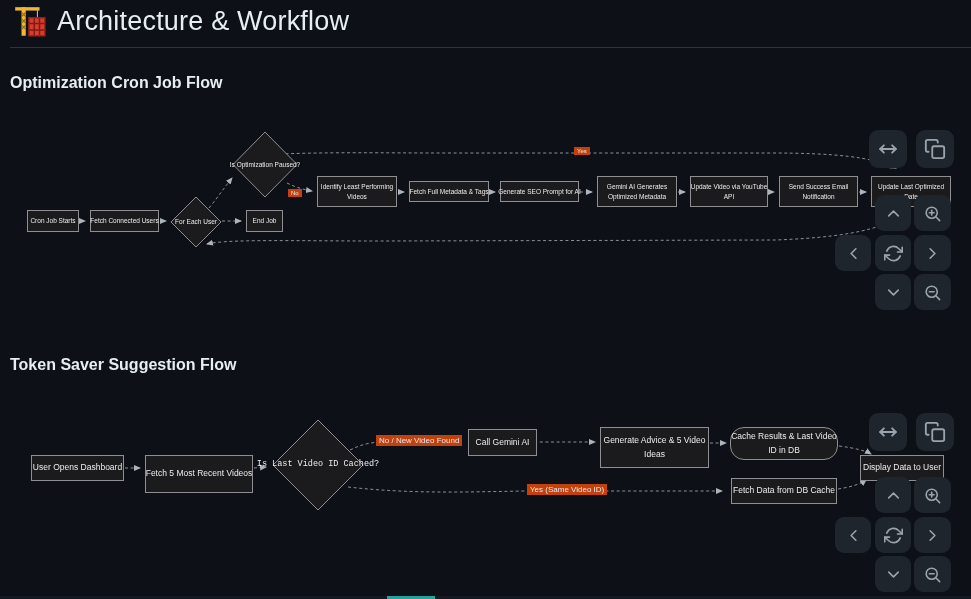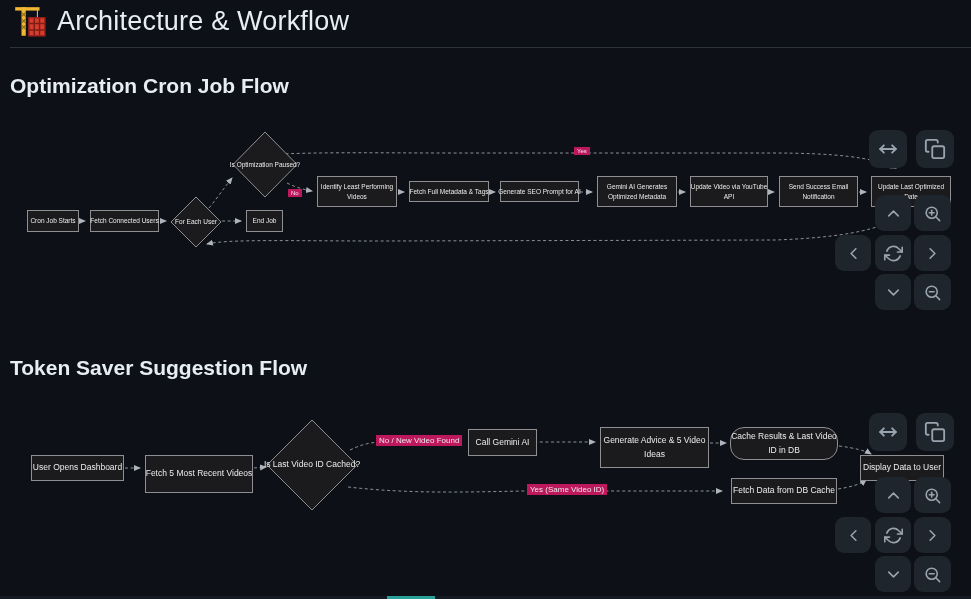--- a/index.html
+++ b/index.html
@@ -4,37 +4,37 @@
 <style>
   html,body{margin:0;padding:0}
   body{
     width:971px;height:599px;overflow:hidden;position:relative;
     background:#0d1117;color:#e6edf3;
     font-family:"Liberation Sans",sans-serif;
   }
   .page-title{position:absolute;left:57px;top:6px;font-size:27px;font-weight:400;letter-spacing:.2px;margin:0}
   .title-icon{position:absolute;left:13px;top:4px;width:34px;height:36px}
   .title-rule{position:absolute;left:10px;right:0;top:47px;height:1px;background:#2d333b}
-  .section-h{position:absolute;left:10px;font-size:21px;font-weight:700;margin:0}
+  .section-h{position:absolute;left:10px;font-size:16px;font-weight:700;margin:0}
   #h2-0{top:74px}
   #h2-1{top:356px}
   .diagram{position:absolute;left:0;width:971px}
   #diagram-0{top:110px;height:240px}
   #diagram-1{top:395px;height:204px}
   .edge-layer{position:absolute;left:0;top:0}
   .edge{stroke:#8b9097;stroke-width:1;fill:none;stroke-dasharray:3 2.6}
   .node{position:absolute;display:flex;flex-direction:column;align-items:center;justify-content:center;
         text-align:center;color:#ececec;box-sizing:border-box}
   .node.rect{background:#1b1b1e;border:1px solid #8f8f93}
   .node .nline{white-space:nowrap;position:relative;z-index:1}
   #diagram-0 .node{font-size:6.5px;line-height:1.5}
   #diagram-1 .node{font-size:8.5px;line-height:1.55}
   .dshape{position:absolute;left:0;top:0;width:100%;height:100%}
   .dshape polygon{fill:#1b1b1e;stroke:#8f8f93;stroke-width:1}
-  .edge-label{position:absolute;background:#be185d;color:#e9e9ec;padding:1px 3px;white-space:nowrap;z-index:2}
+  .edge-label{position:absolute;background:#c2410c;color:#e9e9ec;padding:1px 3px;white-space:nowrap;z-index:2}
   #diagram-0 .edge-label{font-size:6px}
   #diagram-1 .edge-label{font-size:8px}
   .ctrl{position:absolute;background:#1f252d;border-radius:9px;display:flex;align-items:center;
         justify-content:center;color:#9aa4af;cursor:pointer;z-index:5}
   .ctrl svg{display:block}
   .scroll-track{position:absolute;left:0;bottom:0;width:100%;height:3px;background:#141a22}
   .scroll-thumb{position:absolute;bottom:0;height:3px;background:#2aa198}
 </style>
 </head>
 <body>
@@ -199,21 +199,21 @@
       <path class="edge" d="M839,51 C855,53 866,56 871,59" marker-end="url(#arr1)"></path>
       <path class="edge" d="M348,92 C410,99 465,97 525,96 L722,96" marker-end="url(#arr1)"></path>
       <path class="edge" d="M838,94 C851,92 861,89 866,85" marker-end="url(#arr1)"></path>
     </svg>
     <div class="node rect" style="left: 31px; top: 60px; width: 93px; height: 26px;">
       <div class="nline">User Opens Dashboard</div>
     </div>
     <div class="node rect" style="left: 145px; top: 60px; width: 108px; height: 38px;">
       <div class="nline">Fetch 5 Most Recent Videos</div>
     </div>
-    <div class="node diamond" style="left: 267px; top: 25px; width: 90px; height: 90px;">
+    <div class="node diamond" style="left: 273px; top: 25px; width: 90px; height: 90px; font-family: Liberation Mono, monospace;">
       <svg class="dshape" viewBox="0 0 90 90" preserveAspectRatio="none">
         <polygon points="45,0 90,45 45,90 0,45"></polygon>
       </svg>
       <div class="nline">Is Last Video ID Cached?</div>
     </div>
     <div class="node rect" style="left: 468px; top: 34px; width: 69px; height: 27px;">
       <div class="nline">Call Gemini AI</div>
     </div>
     <div class="node rect" style="left: 600px; top: 32px; width: 109px; height: 41px;">
       <div class="nline">Generate Advice &amp; 5 Video</div>

